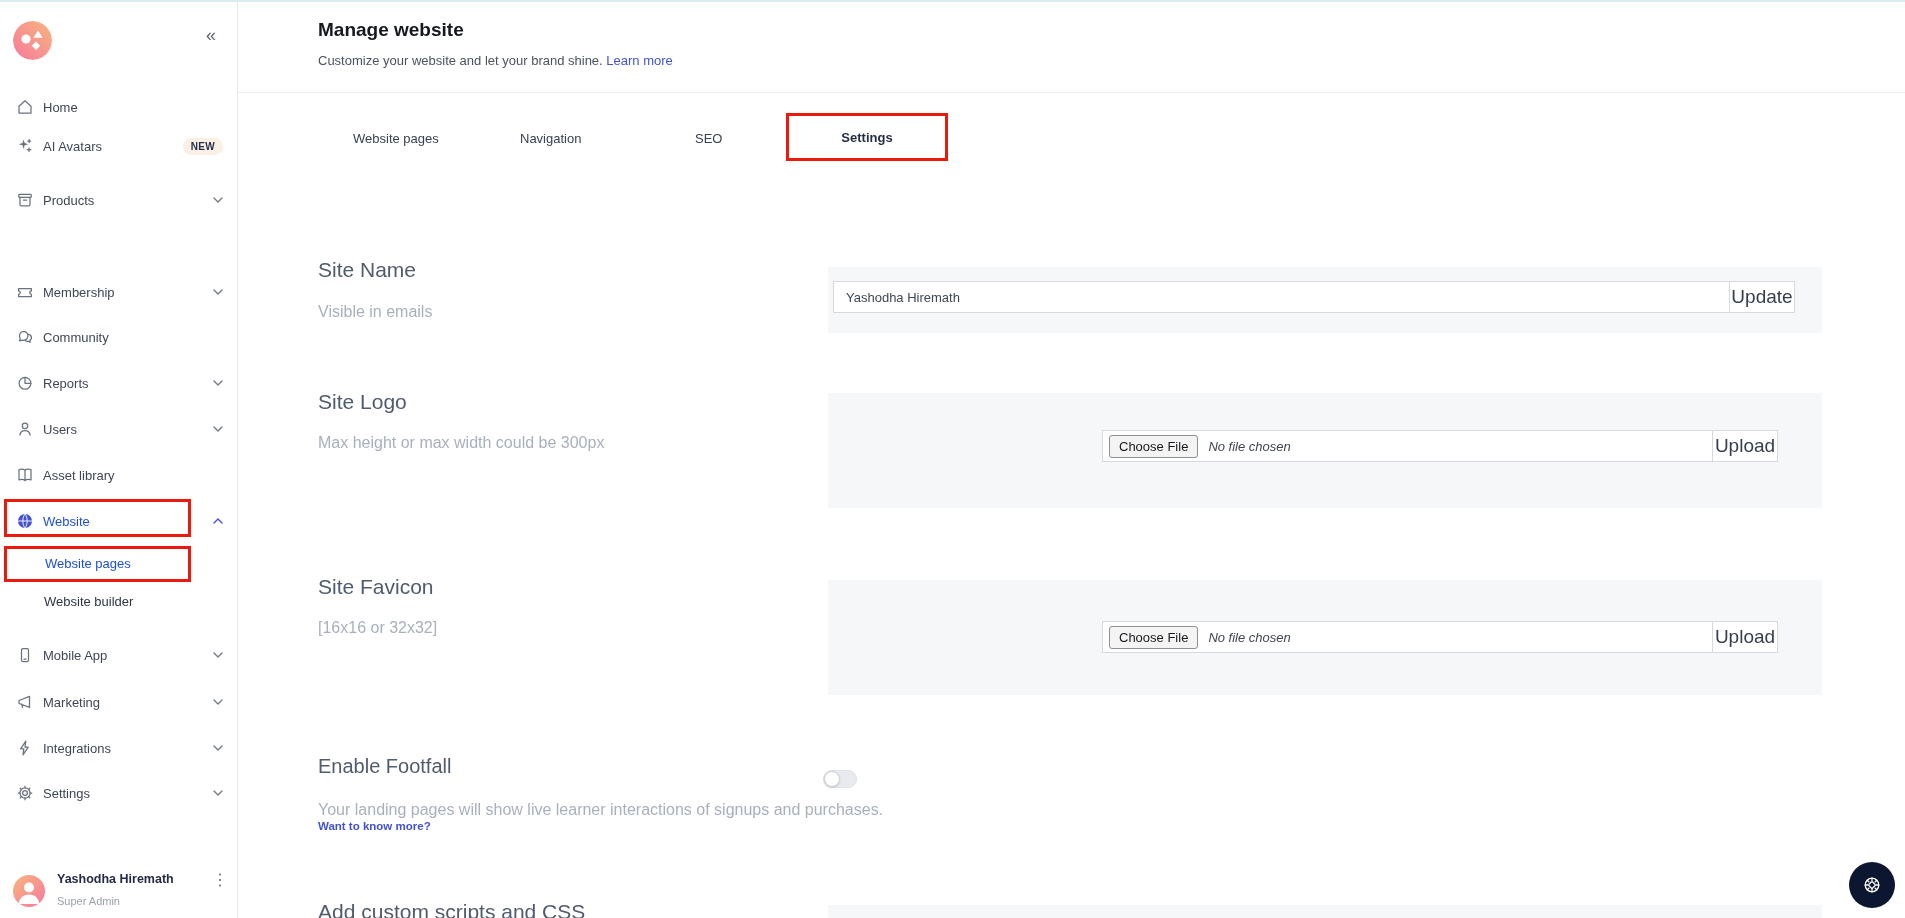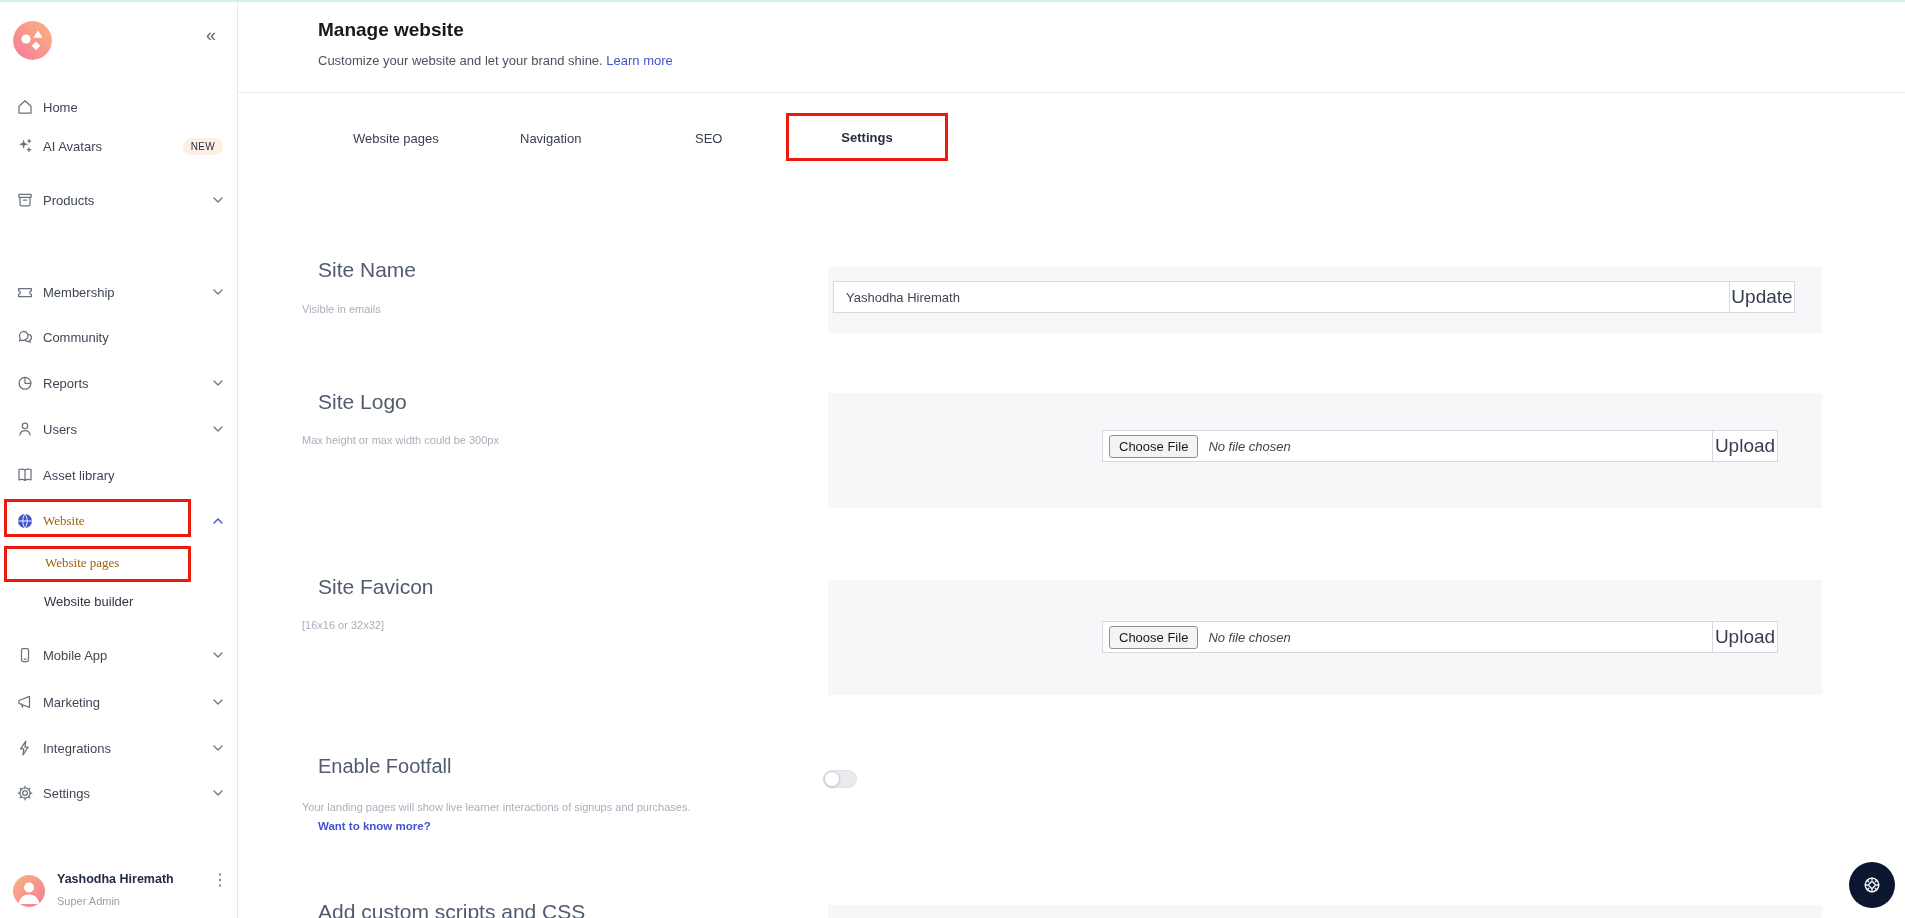--- a/index.html
+++ b/index.html
@@ -11,47 +11,47 @@
   
   .sidebar{position:absolute;left:0;top:0;width:238px;height:918px;background:#fff;
            border-right:1px solid #e6e8ea;z-index:10;}
   .logo{position:absolute;left:13px;top:21px;width:39px;height:39px;border-radius:50%;overflow:hidden;cursor:pointer;}
   .collapse{position:absolute;left:200px;top:24px;font-size:18px;color:#5f6672;background:none;border:none;cursor:pointer;font-family:inherit;}
   .nav-item{position:absolute;left:0;width:100%;height:36px;display:flex;align-items:center;
             padding:0 14px 0 16px;cursor:pointer;}
   .nicon{width:18px;height:18px;margin-right:9px;display:flex;align-items:center;justify-content:center;flex:none;}
   .nicon svg{stroke:#6a7280;fill:none;stroke-width:1.25;stroke-linecap:round;stroke-linejoin:round;}
   .nlabel{font-size:13px;color:#3f4755;white-space:nowrap;}
-  .nav-item.active .nlabel{color:#a16207;font-family:Liberation Serif, serif;}
+  .nav-item.active .nlabel{color:#1d4ed8;}
   .nav-item.sub .nlabel{margin-left:29px;}
   .nav-item.sub.dark .nlabel{color:#2d3545;margin-left:28px;}
   .chev{margin-left:auto;display:flex;}
   .chev svg{stroke:#737a86;fill:none;stroke-width:1.4;stroke-linecap:round;stroke-linejoin:round;}
   .chev.up svg{stroke:#4353cf;}
-  .badge{margin-left:auto;background:#fcefe3;color:#24304e;font-size:10px;font-weight:normal;
+  .badge{margin-left:auto;background:#fcefe3;color:#24304e;font-size:10px;font-weight:bold;
          padding:3px 8px;border-radius:9px;letter-spacing:.3px;}
   .redbox{position:absolute;border:3px solid #ea1b0d;pointer-events:none;z-index:40;}
   .avatar{position:absolute;left:13px;top:875px;width:32px;height:32px;border-radius:50%;overflow:hidden;
           background:linear-gradient(135deg,#f9b57e,#f7799c);}
   .pname{position:absolute;left:57px;top:872px;font-size:12.5px;font-weight:bold;color:#222c45;}
   .prole{position:absolute;left:57px;top:895px;font-size:11px;color:#9aa0ab;}
   .pdots{position:absolute;left:212px;top:872px;font-size:16px;color:#6a7280;cursor:pointer;line-height:1;}
 
   
   .main{position:absolute;left:238px;top:0;width:1667px;height:646px;background:#fff;}
   .hdr{position:absolute;left:0;top:0;width:100%;height:93px;border-bottom:1px solid #ecedef;}
   .title{position:absolute;left:80px;top:19px;font-size:19px;font-weight:bold;color:#15181e;}
   .subtitle{position:absolute;left:80px;top:53px;font-size:13px;color:#4b5260;}
   .link{color:#4353cf;cursor:pointer;text-decoration:none;}
   .tab{position:absolute;top:131px;font-size:13px;color:#39414f;cursor:pointer;white-space:nowrap;}
   .tabbox{position:absolute;left:548px;top:113px;width:162px;height:48px;border:3px solid #ea1b0d;
           display:flex;align-items:center;justify-content:center;cursor:pointer;}
   .tabbox .nlabel{font-weight:bold;color:#262f42;font-size:13px;}
   .sec-h{position:absolute;left:80px;font-size:21px;font-weight:500;color:#515b6e;white-space:nowrap;}
-  .sec-n{position:absolute;left:64px;font-size:11px;color:#a9b0bc;white-space:nowrap;}
+  .sec-n{position:absolute;left:80px;font-size:16px;color:#a9b0bc;white-space:nowrap;}
   .panel{position:absolute;left:590px;width:994px;background:#f6f7f9;}
   .bar{position:absolute;height:32px;background:#fff;border:1px solid #d7d9de;display:flex;align-items:center;}
   .bar input{flex:1;border:none;outline:none;background:transparent;font-size:13px;color:#3e4654;
              padding:0 12px;font-family:inherit;}
   .cell{width:65px;height:100%;border-left:1px solid #d7d9de;display:flex;align-items:center;
         justify-content:center;font-size:19px;color:#363e4e;cursor:pointer;background:#fff;}
   .file-btn{margin-left:6px;background:#f4f4f4;border:1px solid #8d9094;border-radius:3px;
             padding:3px 9px;font-size:13px;color:#17191d;cursor:pointer;font-family:inherit;white-space:nowrap;}
   .file-status{margin-left:10px;font-size:13px;color:#3f454f;white-space:nowrap;font-style:italic;}
   .toggle{position:absolute;left:585px;top:770px;width:34px;height:18px;border-radius:9px;

